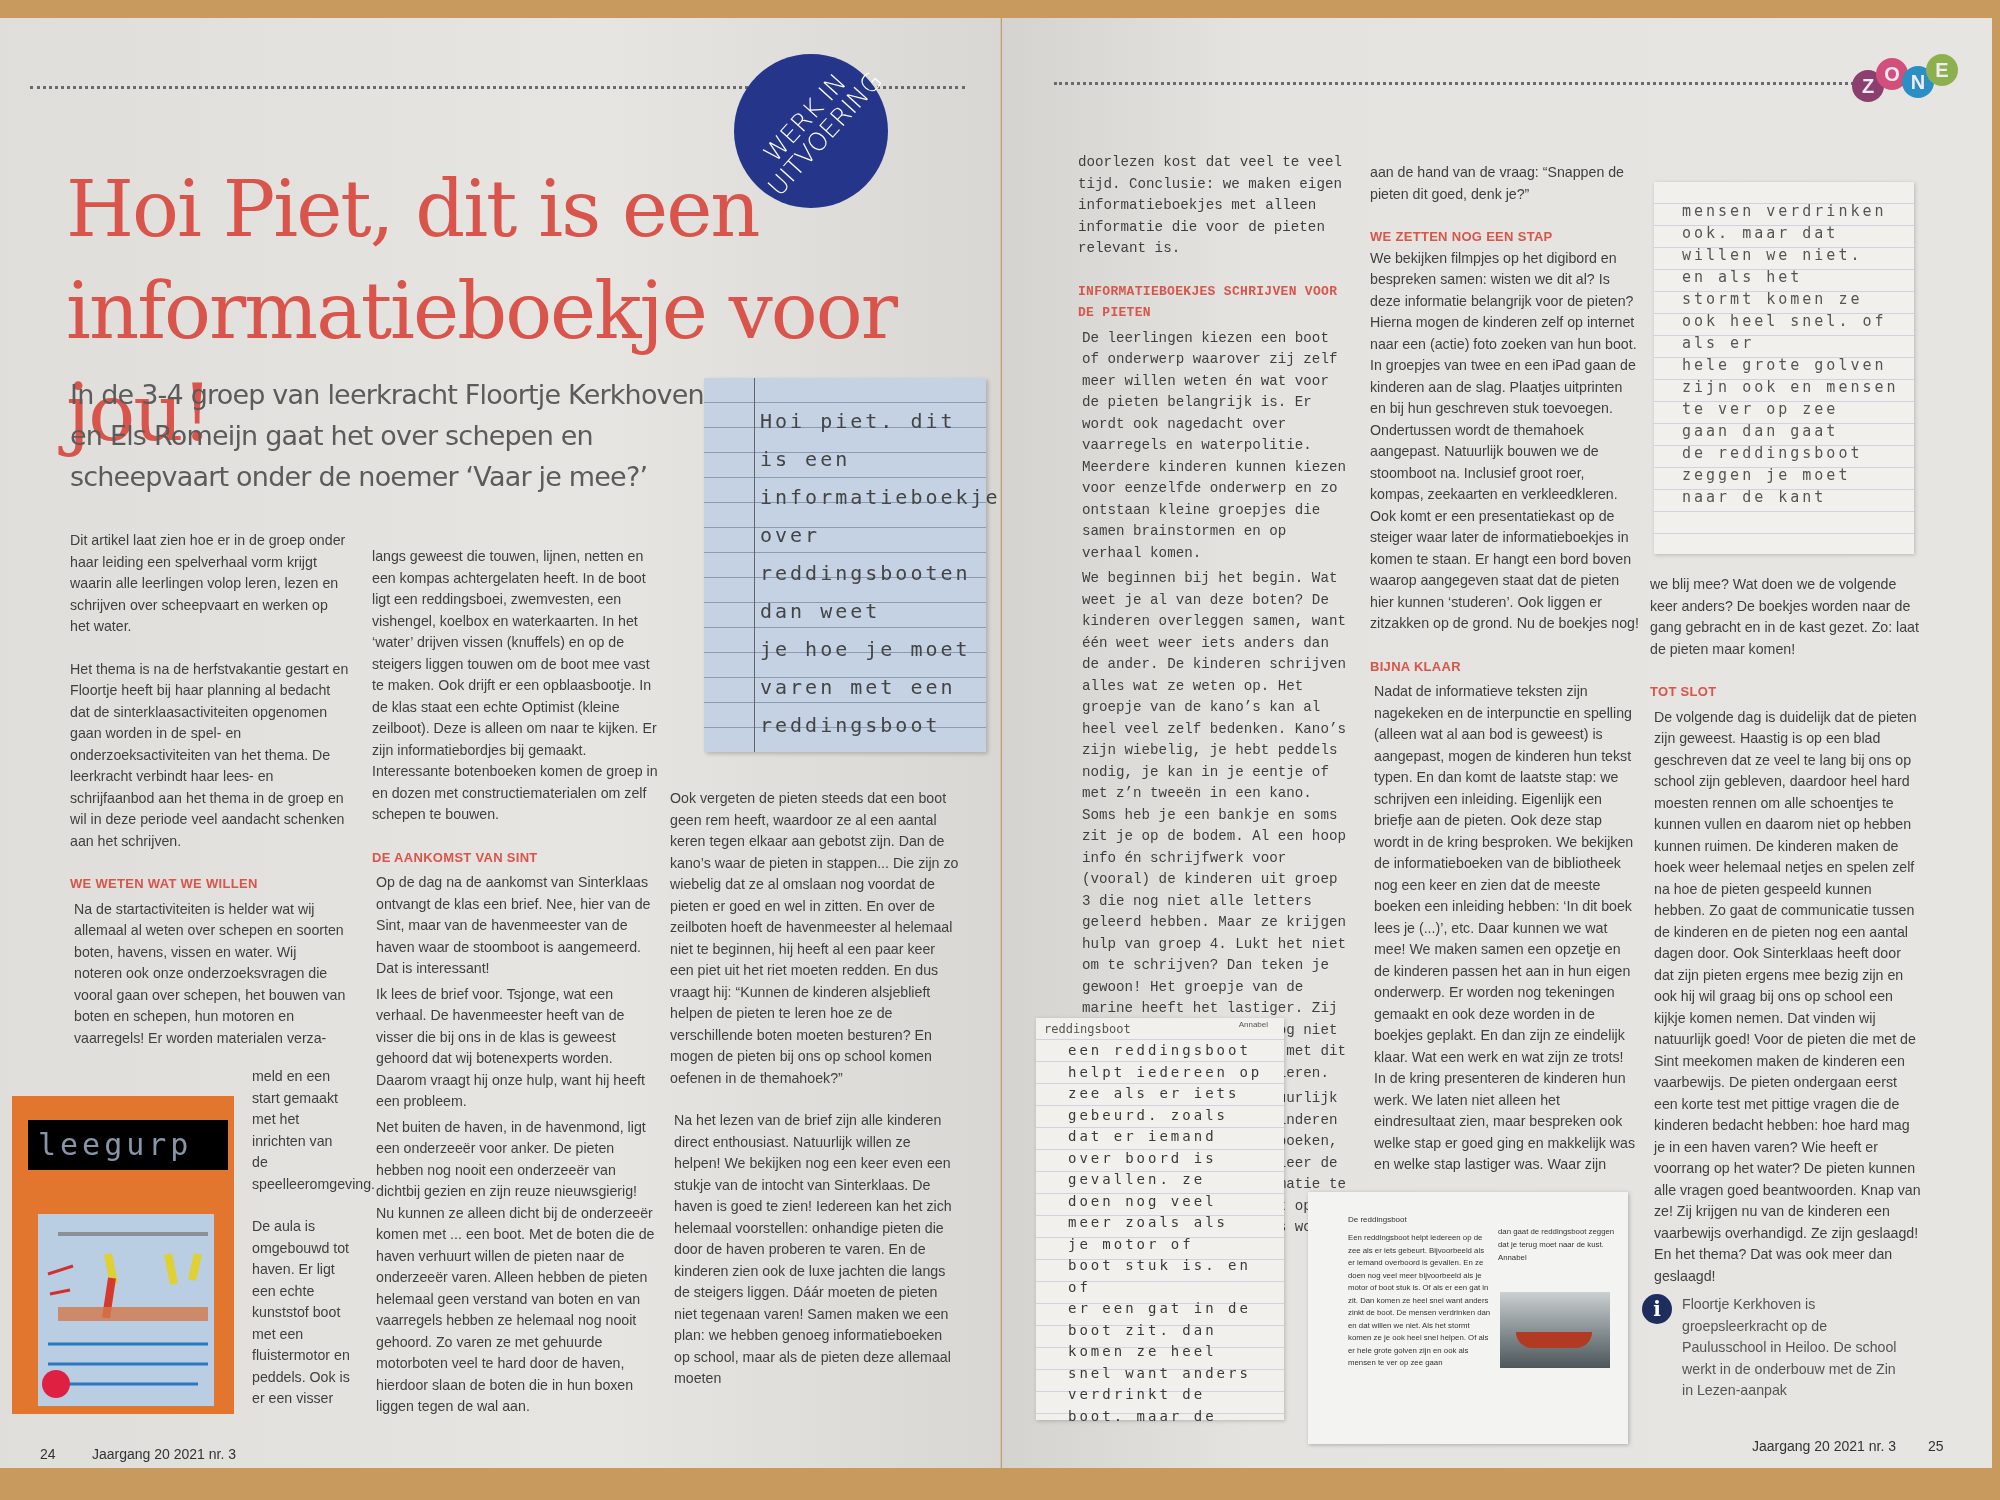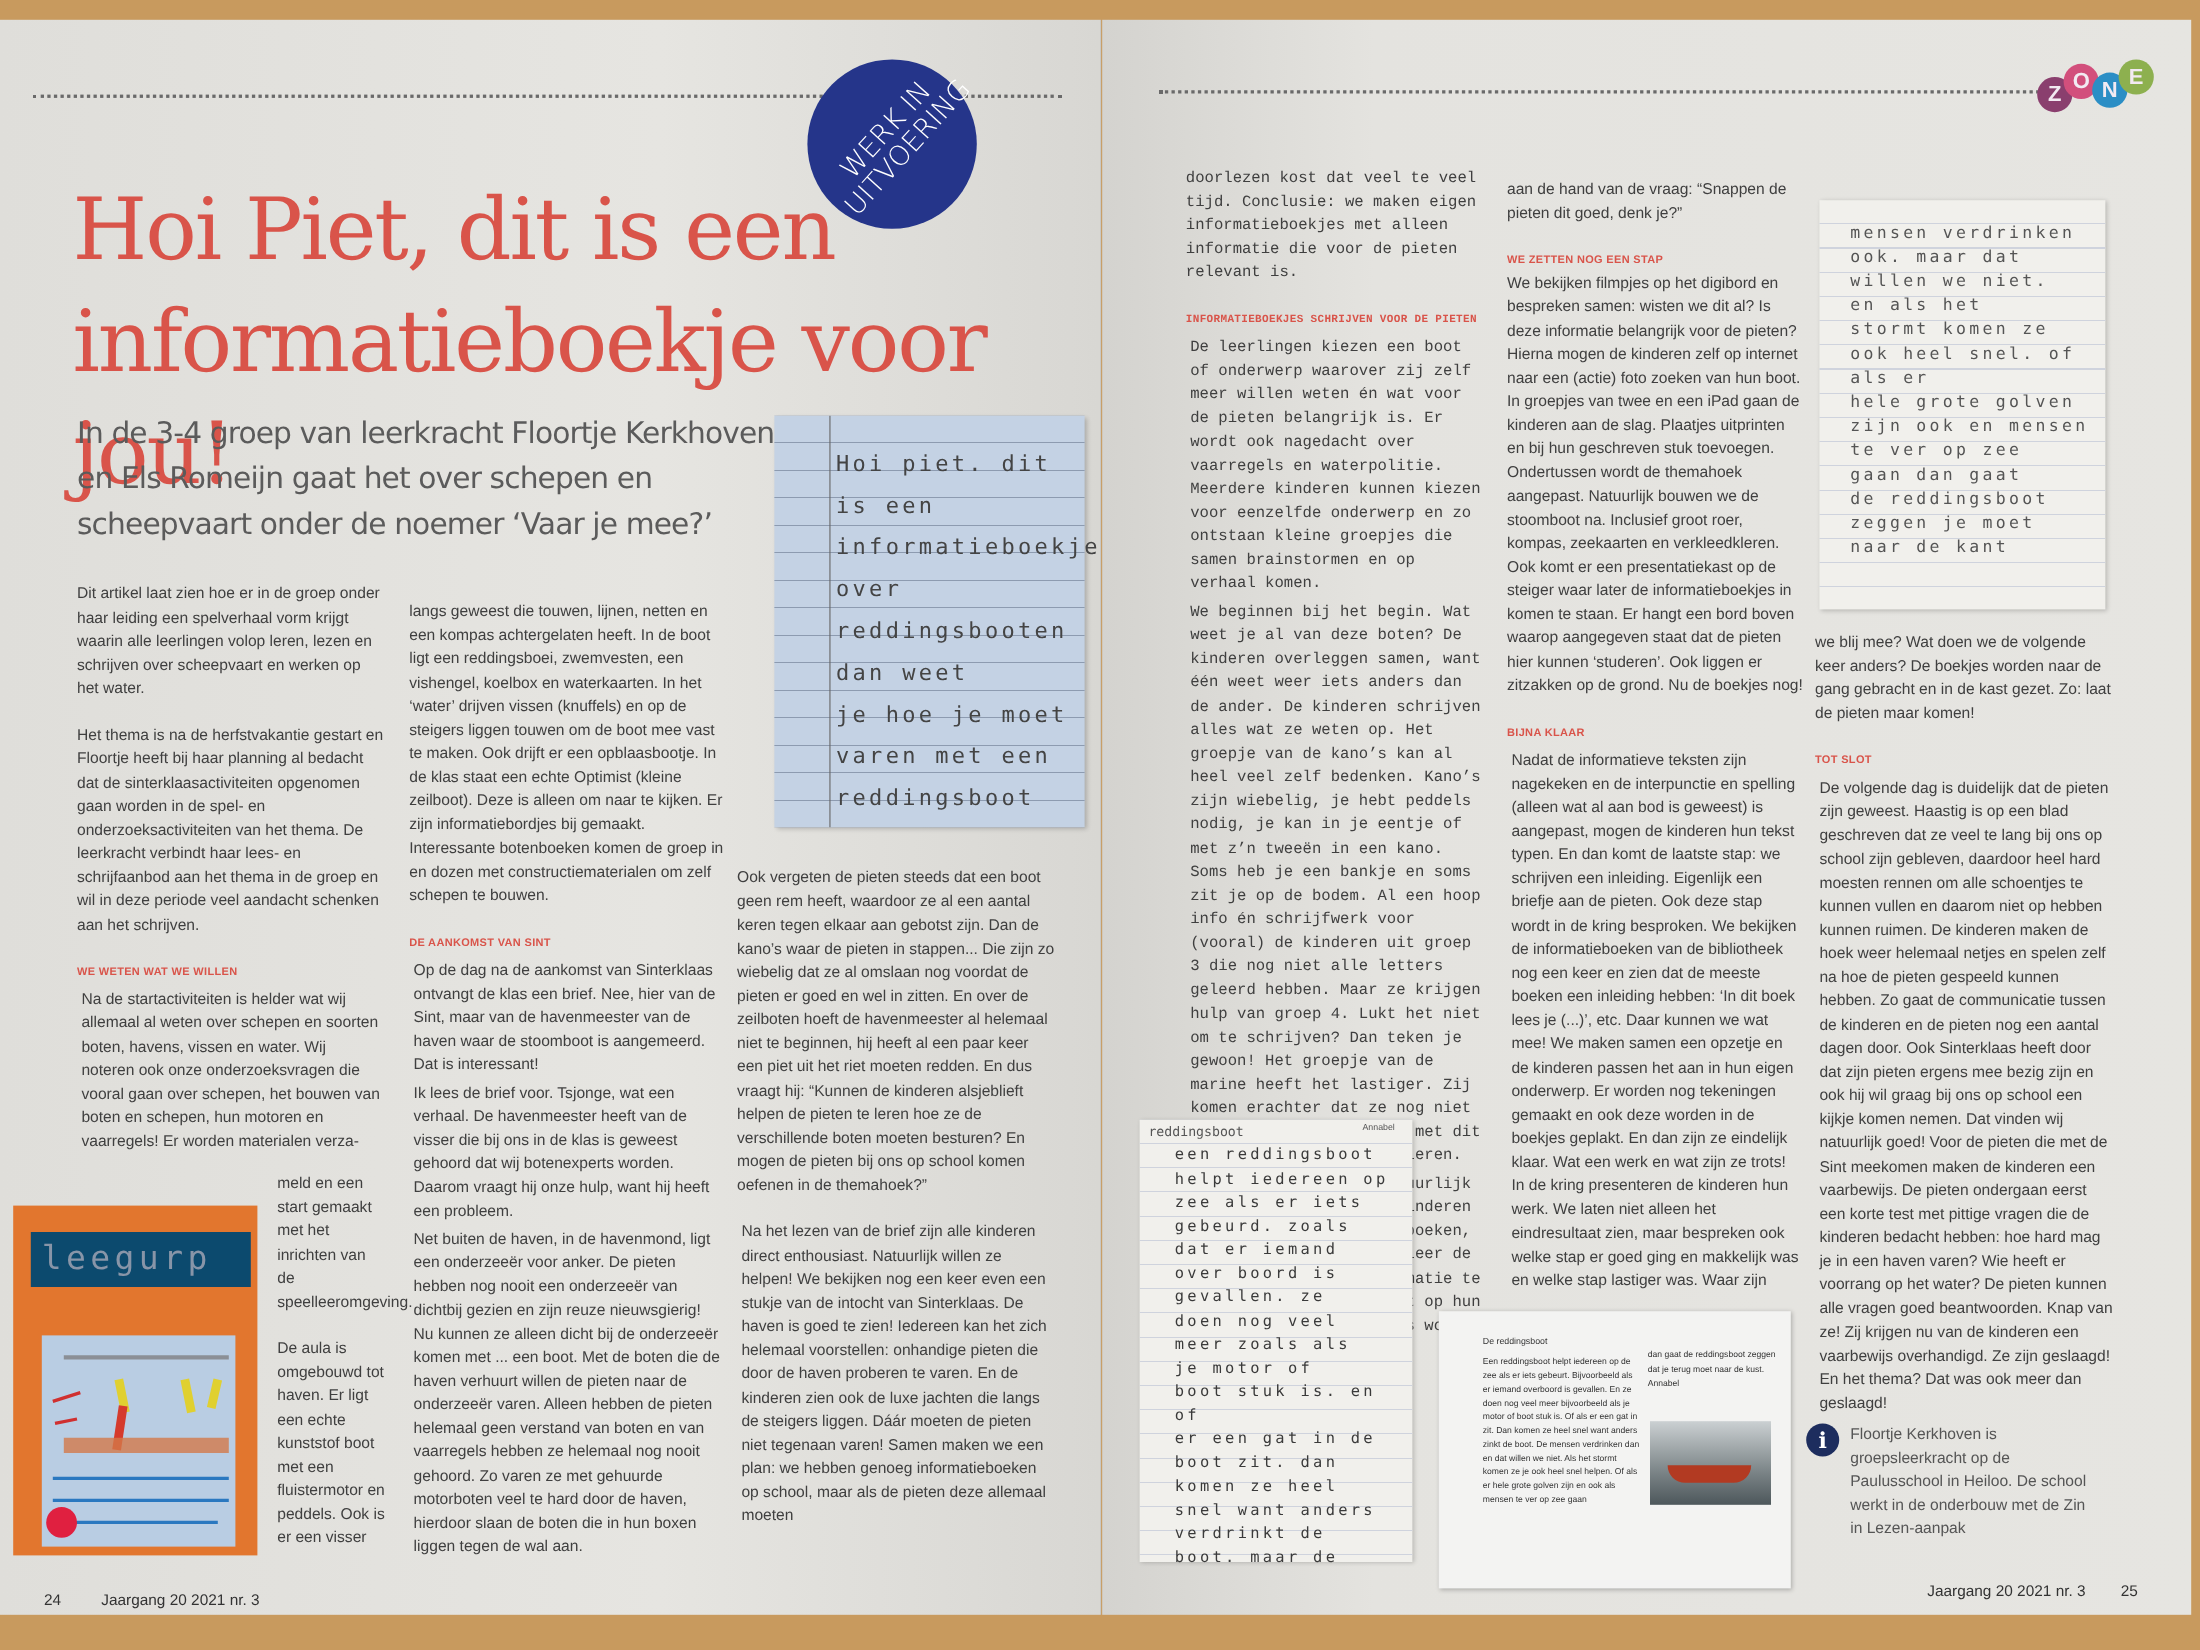--- a/index.html
+++ b/index.html
@@ -33,21 +33,21 @@
     position:absolute; left:70px; top:356px; width:640px; margin:0;
     font-family:"DejaVu Sans", sans-serif; font-weight:normal;
     color:#5b5b5b; font-size:27px; line-height:41px; letter-spacing:-0.8px;
   }
   .col {
     position:absolute; font-size:14.2px; line-height:21.5px; color:#3f3f3f;
   }
   .col p { margin:0 0 21px 0; }
   .col p.tight { margin:4px; }
   .col h3 {
-    margin:0; font-size:10px; line-height:21.5px; font-weight:bold; color:#d9544a; letter-spacing:0.3px;
+    margin:0; font-size:13px; line-height:21.5px; font-weight:bold; color:#d9544a; letter-spacing:0.3px;
   }
   .info-icon {
     position:absolute; width:30px; height:30px; border-radius:50%; background:#1d2d5e;
     color:#fff; text-align:center; line-height:30px; font-weight:bold; font-family:"DejaVu Serif", serif; font-size:20px;
   }
   .footer { position:absolute; font-size:14px; color:#333; }
   .note {
     position:absolute; background:#c4d2e4;
     background-image:repeating-linear-gradient(180deg, transparent 0 24px, #8d9bb0 24px 25px);
     box-shadow:2px 2px 4px rgba(0,0,0,.2);
@@ -58,21 +58,21 @@
   }
   .paper-white {
     position:absolute; background:#f1f0ec;
     background-image:repeating-linear-gradient(180deg, transparent 0 21px, #cfd3dd 21px 22px);
     box-shadow:1px 1px 4px rgba(0,0,0,.2);
   }
   .drawing {
     position:absolute; left:12px; top:1078px; width:222px; height:318px; background:#e2762e;
   }
   .drawing .label {
-    position:absolute; left:16px; top:24px; width:190px; height:50px; background:#0c4a6e;
+    position:absolute; left:16px; top:24px; width:190px; height:50px; background:#000000;
     color:#8895a8; font-family:"DejaVu Sans Mono", monospace; font-size:30px; line-height:50px; padding-left:10px; letter-spacing:4px;
   }
   .drawing .art {
     position:absolute; left:26px; top:118px; width:176px; height:192px; background:#b9cde3;
   }
   .zone { position:absolute; left:1852px; top:58px; height:46px; width:110px; }
   .zone span {
     position:absolute; width:32px; height:32px; border-radius:50%; color:#f2eaf2; font-weight:bold;
     text-align:center; line-height:32px; font-size:20px;
   }

